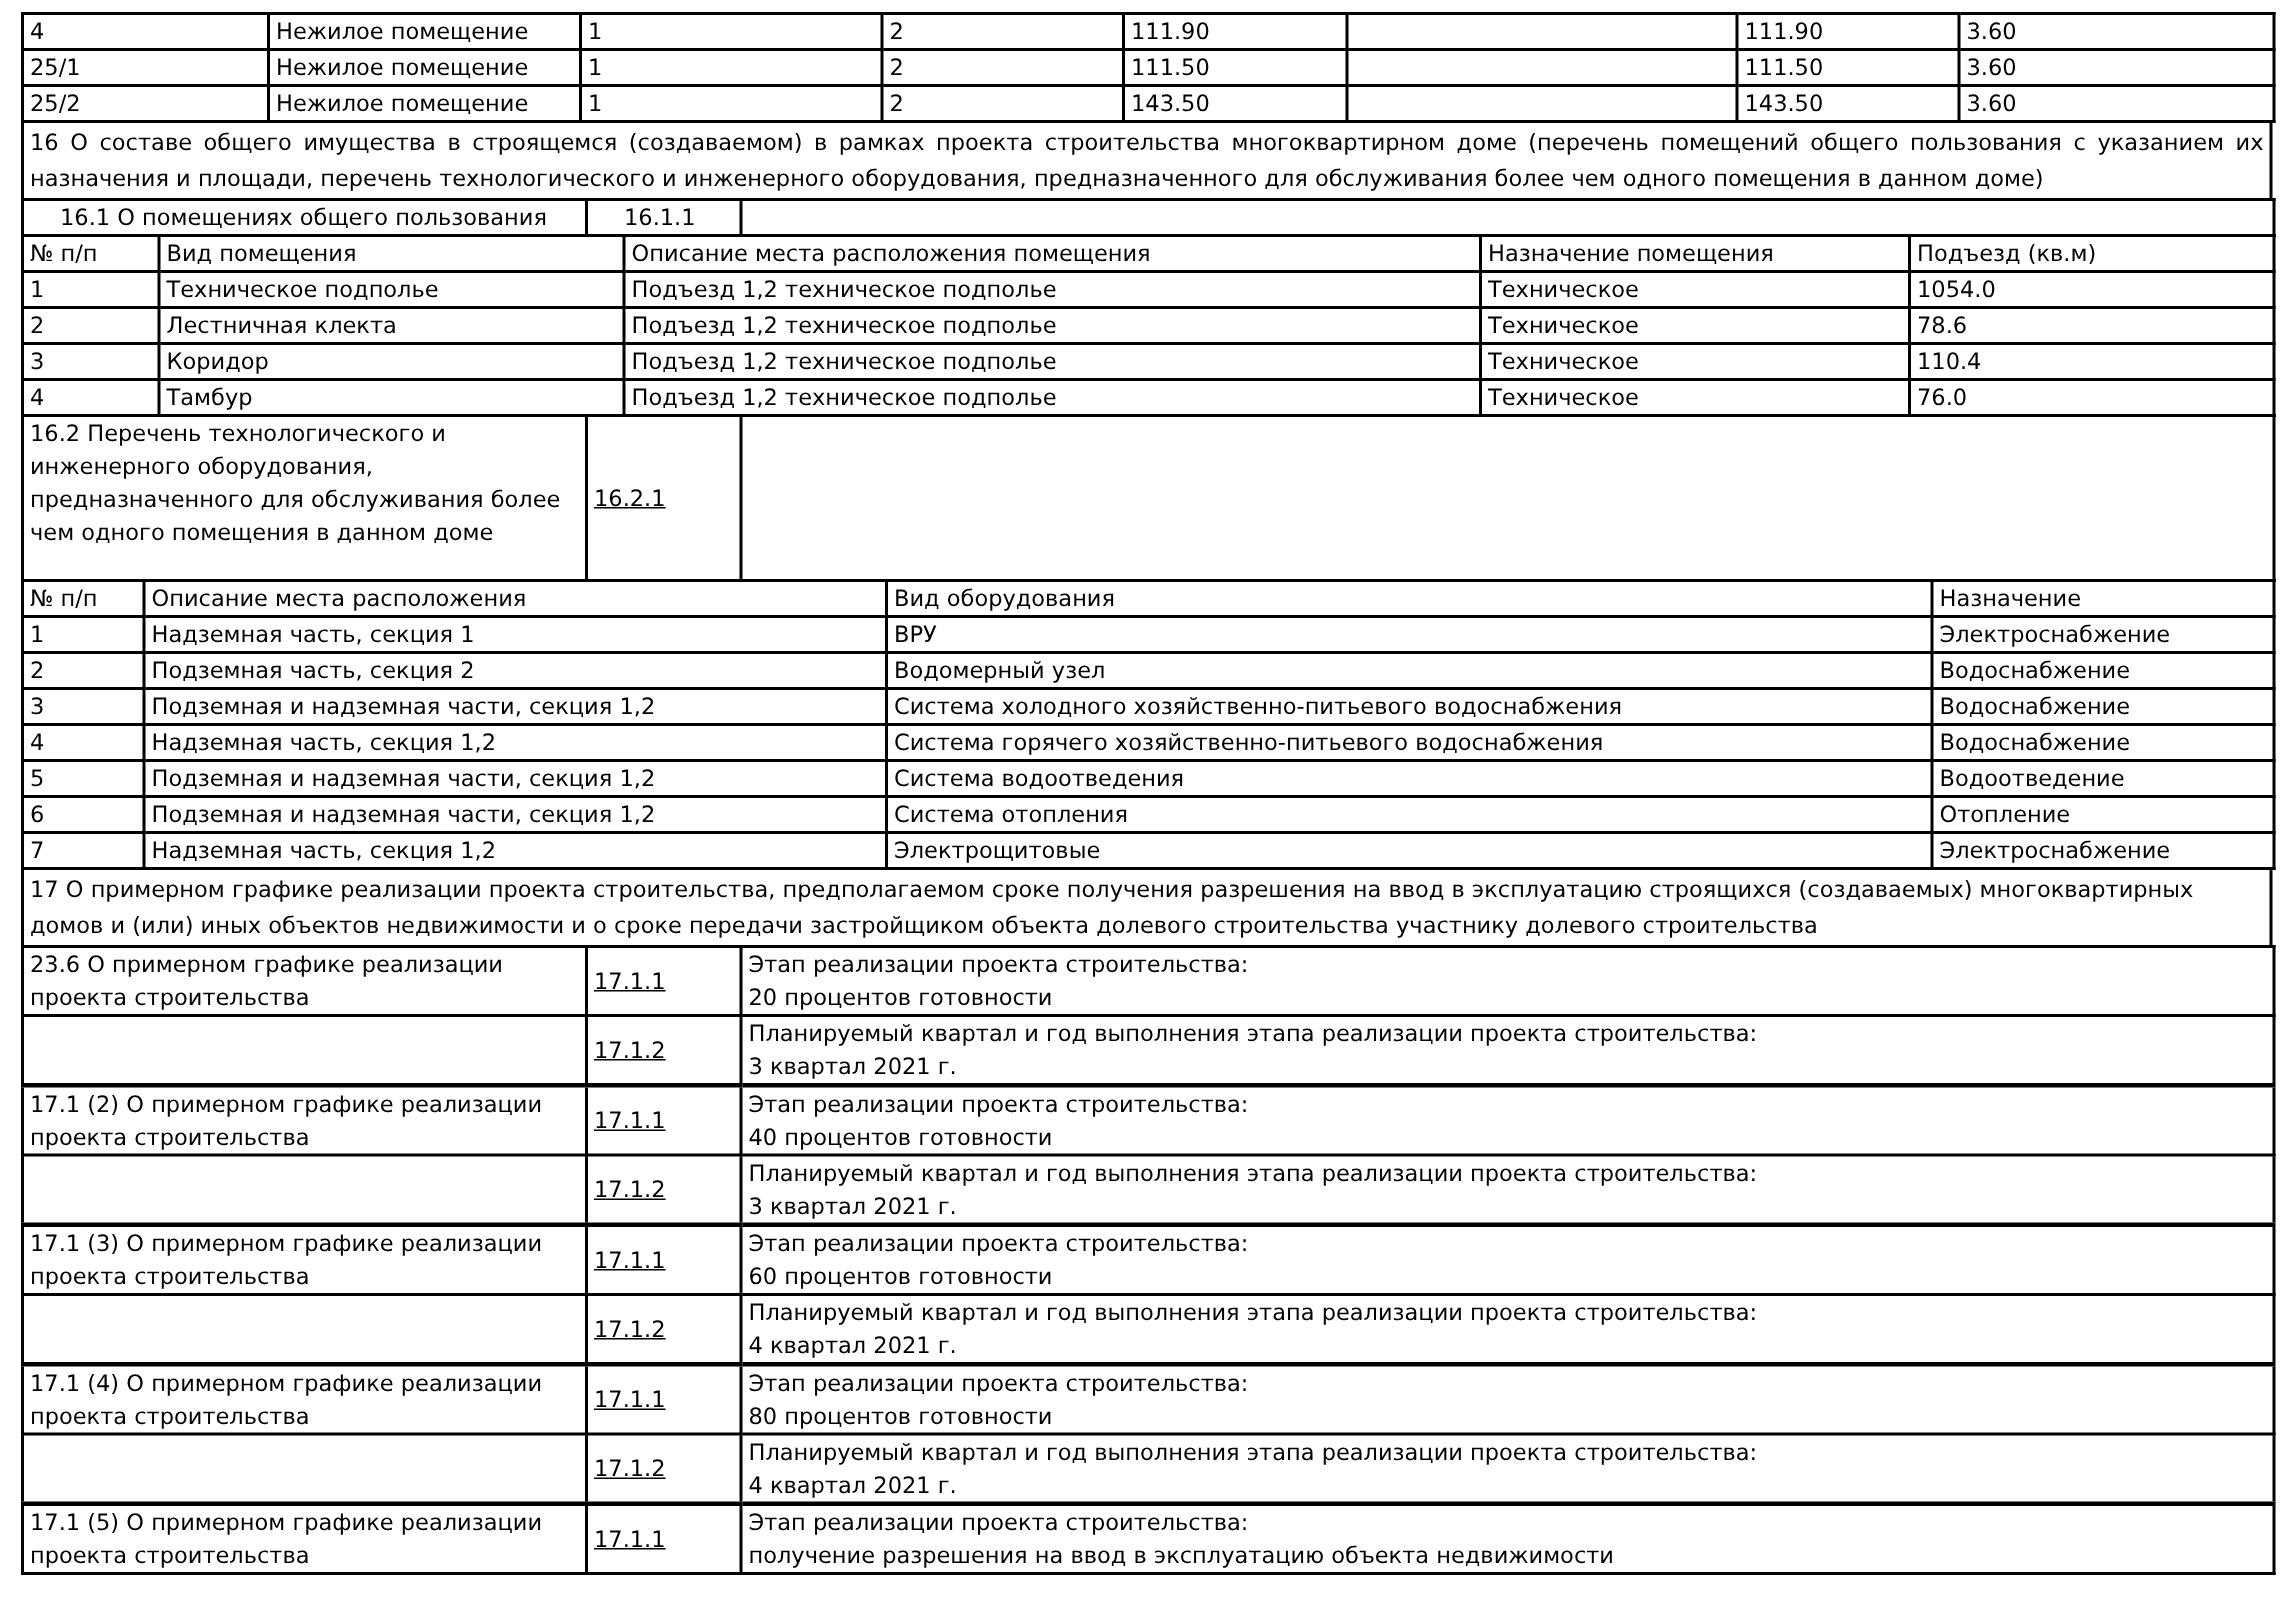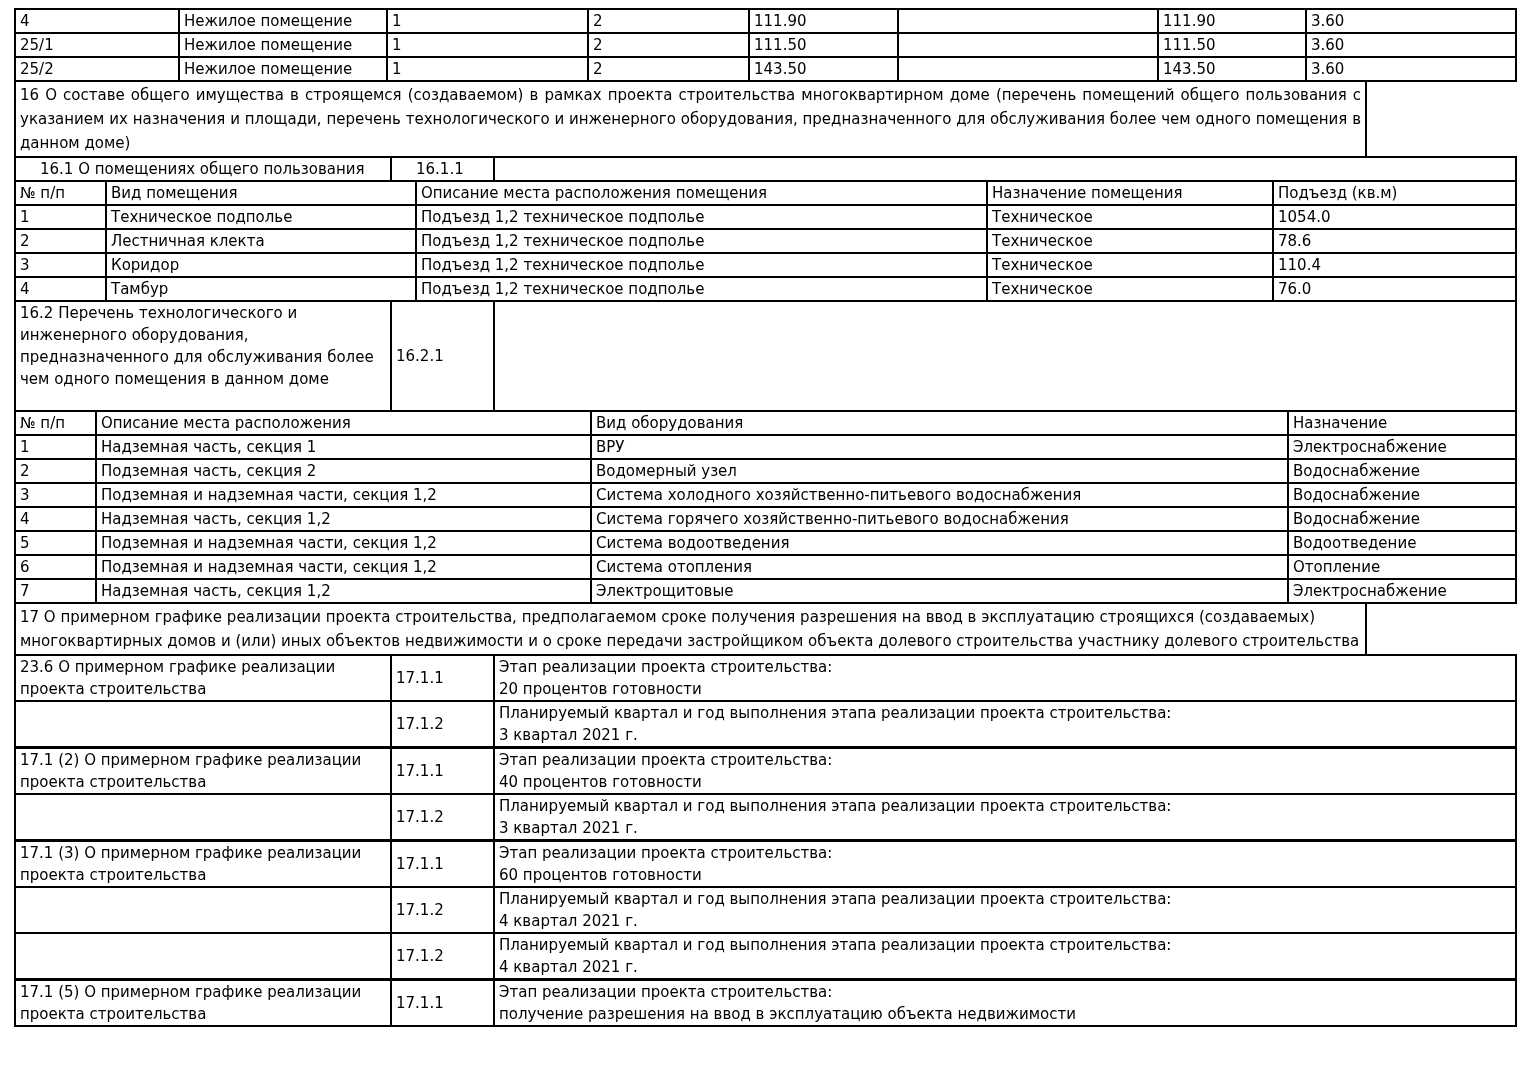--- a/index.html
+++ b/index.html
@@ -3,41 +3,41 @@
 <meta charset="utf-8">
 <style>
   html,body { margin:0; padding:0; background:#fff; }
   body {
     width:1529px; height:1080px; overflow:hidden;
     font-family:"DejaVu Sans","Liberation Sans",sans-serif;
     font-size:15px; color:#000;
   }
   .doc { margin:8px 0 0 14px; width:1501px; }
   table {
-    border-collapse:collapse; table-layout:fixed; width:1353px;
+    border-collapse:collapse; table-layout:fixed; width:1501px;
     margin-top:-2px;
   }
   table.first { margin-top:0; }
   td {
     border:2px solid #000;
     padding:0 4px;
     vertical-align:top;
     line-height:22px;
     overflow:hidden;
     text-align:left;
     font-weight:normal;
   }
   .t-top td { height:22px; }
   .sec-hdr td { height:46px; line-height:24px; padding:1px 4px; }
   .sec-hdr.just td { text-align:justify; }
   .row-sub td { height:20px;padding-left:24px; }
   .t-rooms td, .t-equip td { height:22px; }
   .row-162 td { height:108px; }
   .t17 td { height:43px; }
-  td.vmid { vertical-align:middle; }
+  td.vmid { vertical-align:middle;text-decoration:underline; }
   .b { font-weight:normal; }
   .blk td { border-top:3px solid #000; }
 </style>
 </head>
 <body>
 
 <div class="doc">
 
   <table class="t-top first">
     <colgroup>
@@ -288,20 +288,28 @@
     </tr>
     <tr>
       <td></td>
       <td class="vmid">17.1.2</td>
       <td>
         <div>Планируемый квартал и год выполнения этапа реализации проекта строительства:</div>
         <div class="b">4 квартал 2021 г.</div>
       </td>
     </tr>
 
+    <tr class="blk">
+      <td>17.1 (4) О примерном графике реализации проекта строительства</td>
+      <td class="vmid">17.1.1</td>
+      <td>
+        <div>Этап реализации проекта строительства:</div>
+        <div class="b">80 процентов готовности</div>
+      </td>
+    </tr>
     <tr>
       <td></td>
       <td class="vmid">17.1.2</td>
       <td>
         <div>Планируемый квартал и год выполнения этапа реализации проекта строительства:</div>
         <div class="b">4 квартал 2021 г.</div>
       </td>
     </tr>
 
     <tr class="blk">

